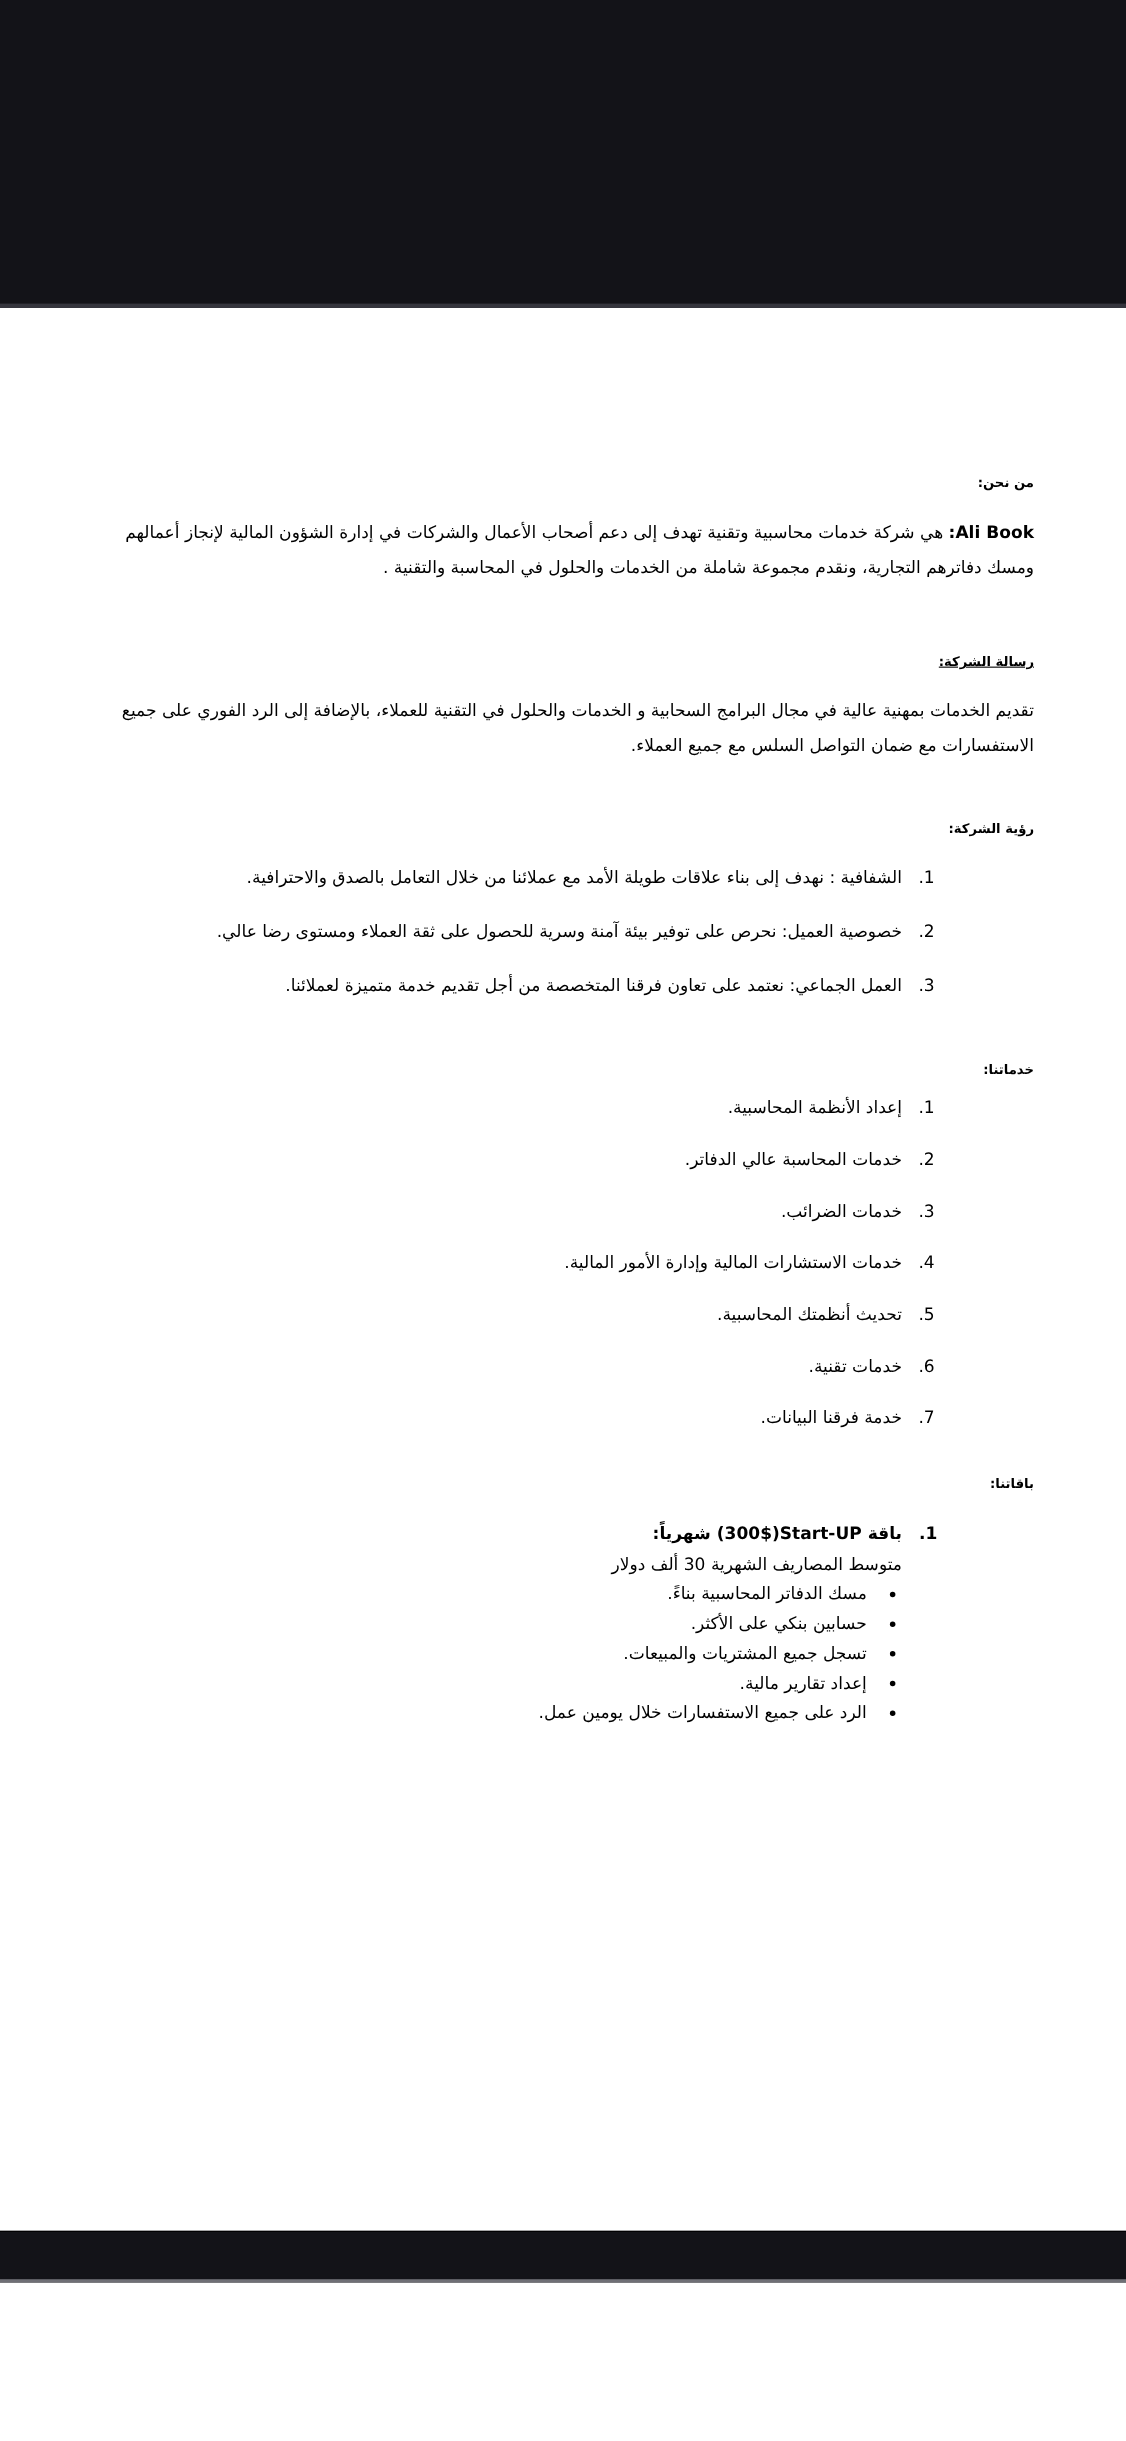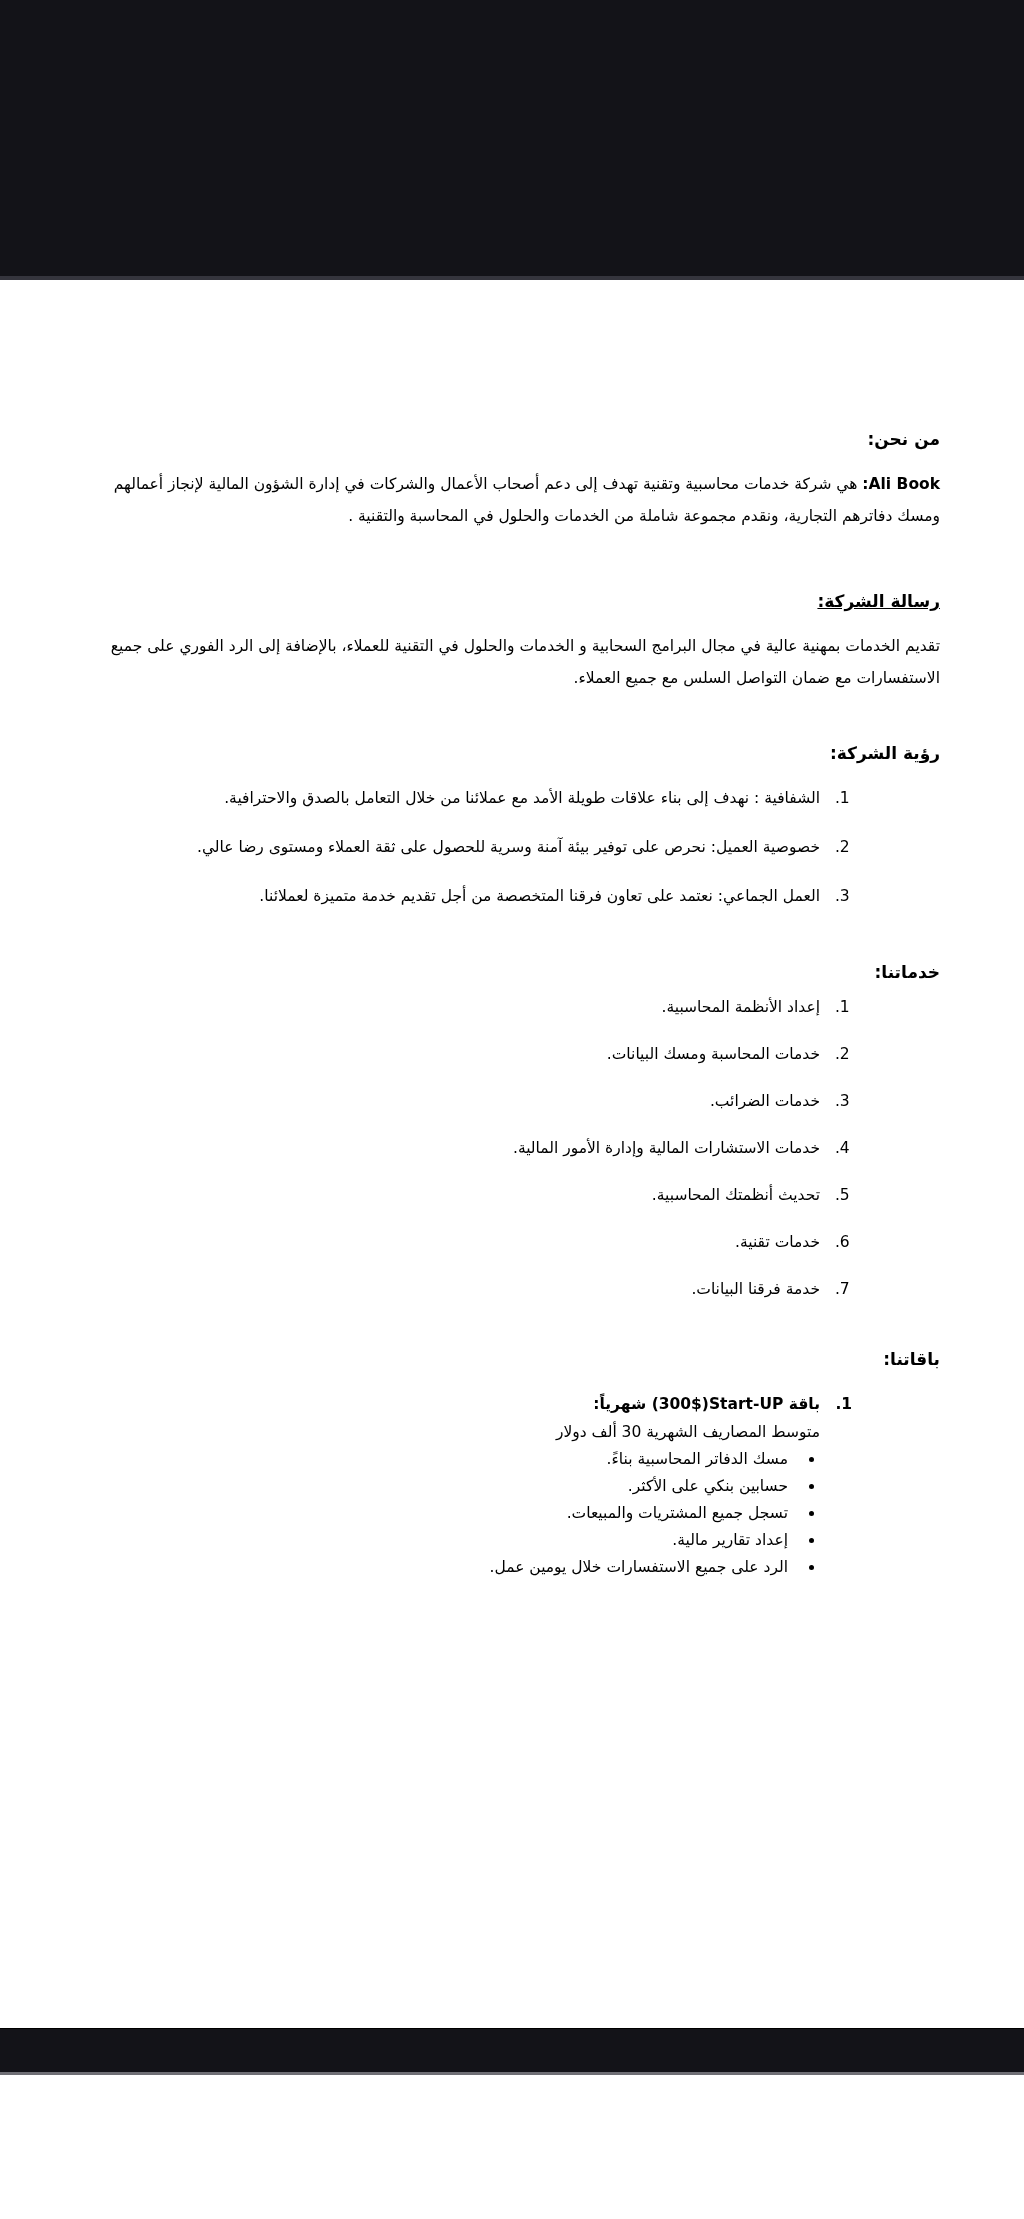--- a/index.html
+++ b/index.html
@@ -27,29 +27,29 @@
     text-align:right;
     box-sizing:border-box;
     height:1748px;
     padding:0 84px;
     font-size:15.5px;
     line-height:32px;
     overflow:hidden;
   }
   .heading {
     font-weight:bold;
-    font-size:17px;
+    font-size:12px;
     line-height:26px;
     margin:0;
   }
   .h-about    { padding-top:146px; }
   .h-mission  { margin-top:56px;text-decoration:underline; }
   .h-vision   { margin-top:46px; }
   .h-services { margin-top:47px; }
-  .h-packages { margin-top:41px; }
+  .h-packages { margin-top:31px; }
   .para { margin:16px 0 0 0; }
   .para .lead { font-weight:bold; }
   ol.num-list {
     margin:16px 0 0 0;
     padding:0 110px 0 0;
     list-style-type:decimal;
   }
   ol.num-list > li {
     padding-right:10px;
     margin-bottom:17px;
@@ -86,21 +86,21 @@
     <p class="heading h-vision">رؤية الشركة:</p>
     <ol class="num-list vision-list">
       <li>الشفافية : نهدف إلى بناء علاقات طويلة الأمد مع عملائنا من خلال التعامل بالصدق والاحترافية.</li>
       <li>خصوصية العميل: نحرص على توفير بيئة آمنة وسرية للحصول على ثقة العملاء ومستوى رضا عالي.</li>
       <li>العمل الجماعي:  نعتمد على تعاون فرقنا المتخصصة من أجل تقديم خدمة متميزة لعملائنا.</li>
     </ol>
 
     <p class="heading h-services">خدماتنا:</p>
     <ol class="num-list services-list">
       <li>إعداد الأنظمة المحاسبية.</li>
-      <li>خدمات المحاسبة ومسك البيانات.</li>
+      <li>خدمات المحاسبة عالي الدفاتر.</li>
       <li>خدمات الضرائب.</li>
       <li>خدمات الاستشارات المالية وإدارة الأمور المالية.</li>
       <li>تحديث أنظمتك المحاسبية.</li>
       <li>خدمات تقنية.</li>
       <li>خدمة فرقنا البيانات.</li>
     </ol>
 
     <p class="heading h-packages">باقاتنا:</p>
     <ol class="num-list packages-list">
       <li>

